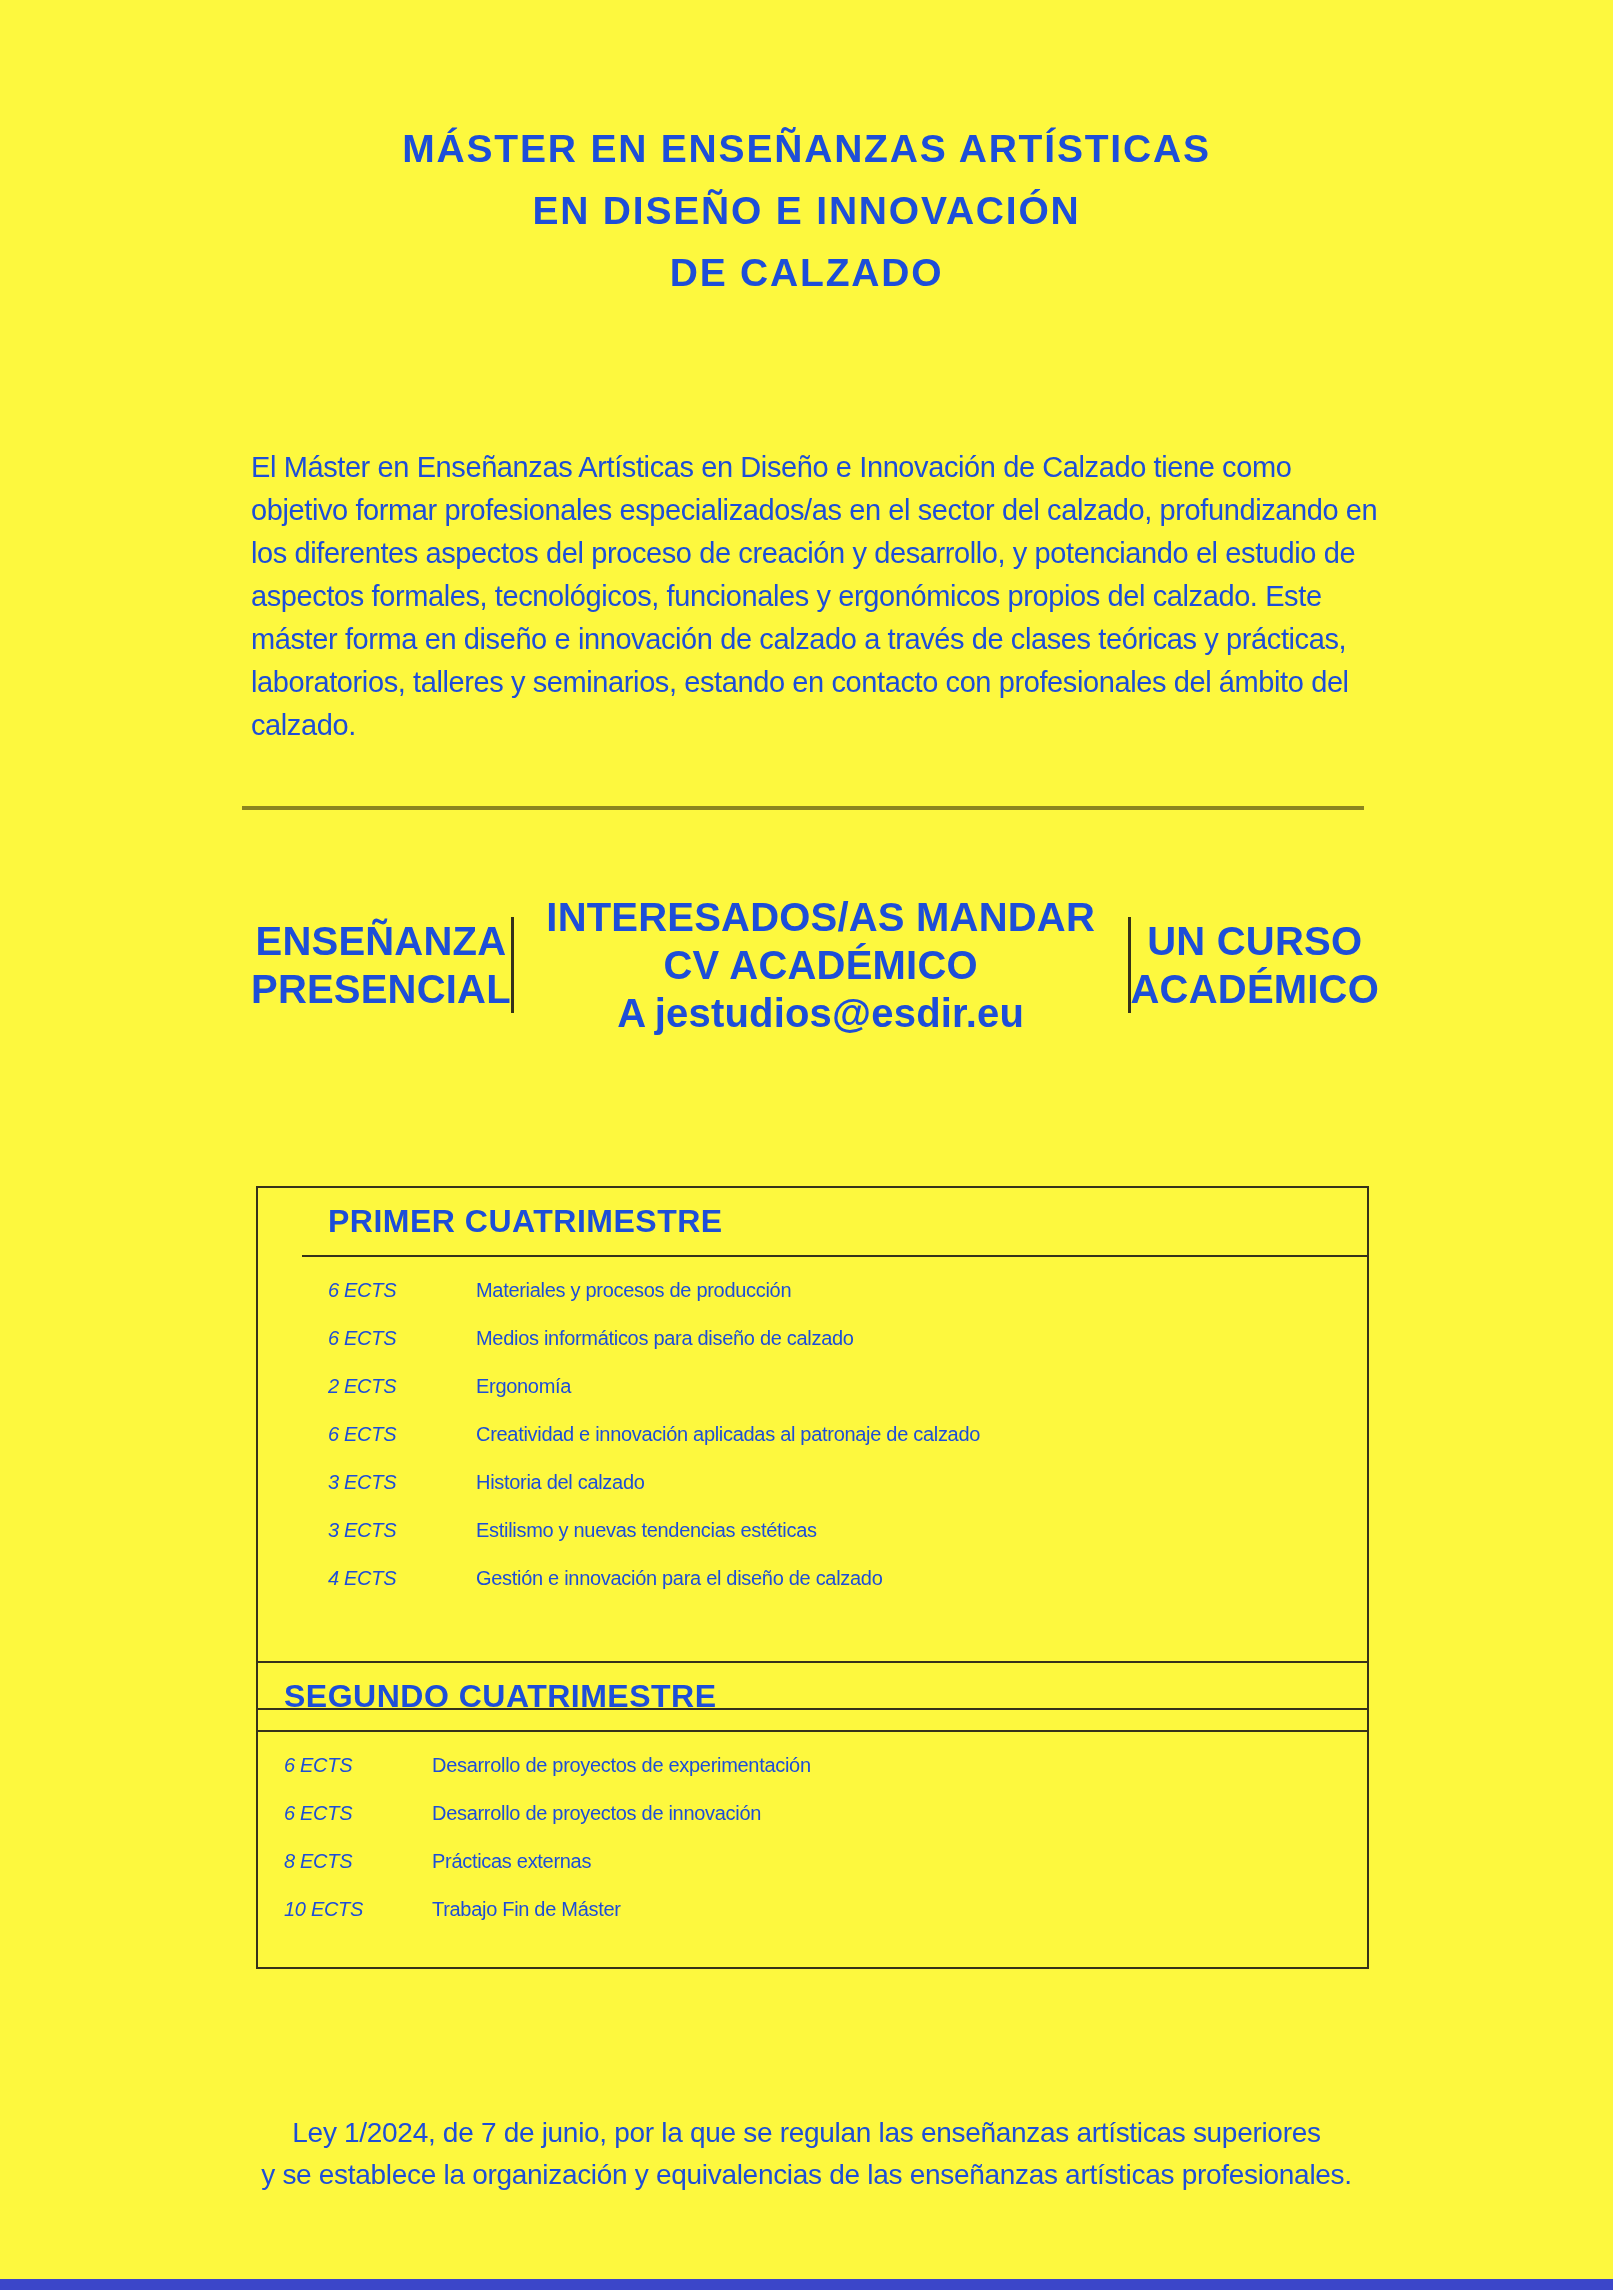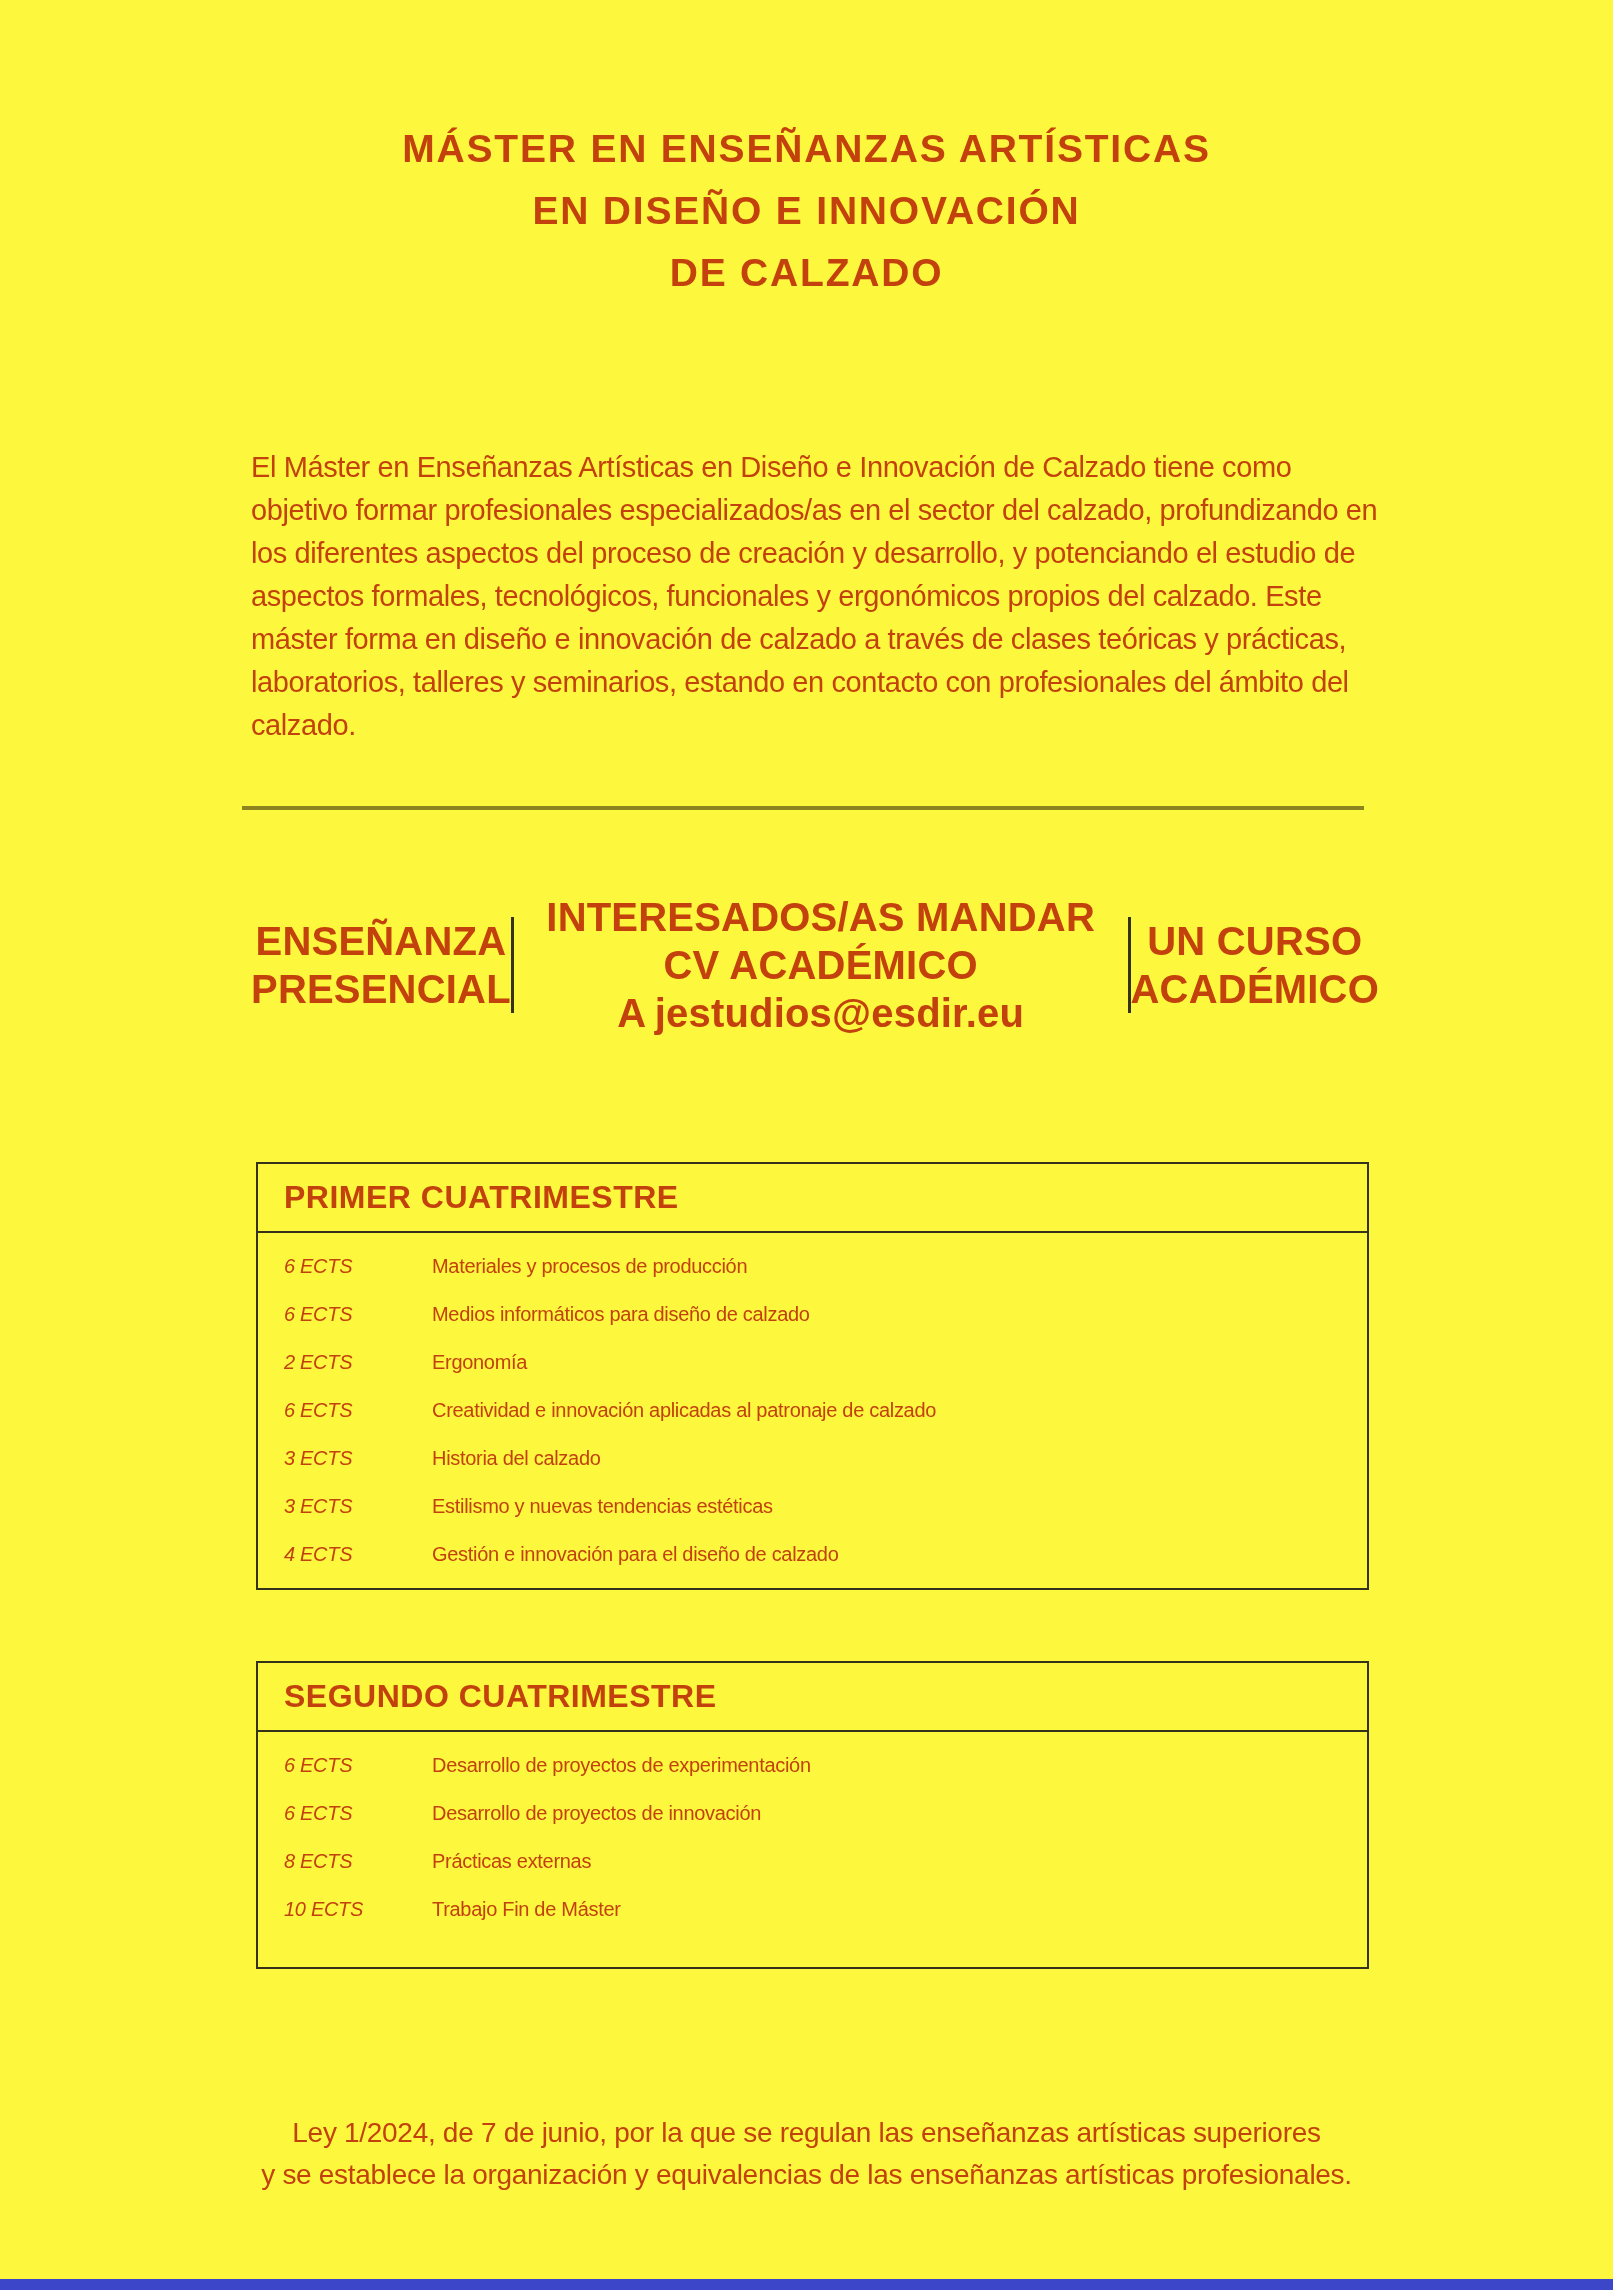--- a/index.html
+++ b/index.html
@@ -6,21 +6,21 @@
   body {
     width: 1613px;
     height: 2291px;
     font-family: "Liberation Sans", sans-serif;
   }
   .page {
     position: relative;
     width: 1613px;
     height: 2291px;
     background: #fdf83e;
-    color: #c2410c;
+    color: #1d4ed8;
     overflow: hidden;
   }
 
   
   .title-block {
     position: absolute;
     top: 118px;
     left: 0;
     width: 100%;
     text-align: center;
@@ -80,21 +80,21 @@
   }
 
   
   .sem-table {
     position: absolute;
     left: 256px;
     width: 1113px;
     border: 2.8px solid #35321a;
     box-sizing: border-box;
   }
-  .sem-table.first  { top: 1162px; height: 428px; }
+  .sem-table.first  { top: 1186px; height: 524px; padding-left: 44px; }
   .sem-table.second { top: 1661px; height: 308px; }
   .sem-header {
     height: 67px;
     border-bottom: 2.8px solid #35321a;
     display: flex;
     align-items: center;
     padding-left: 26px;
     font-weight: bold;
     font-size: 32px;
     letter-spacing: 0.5px;

